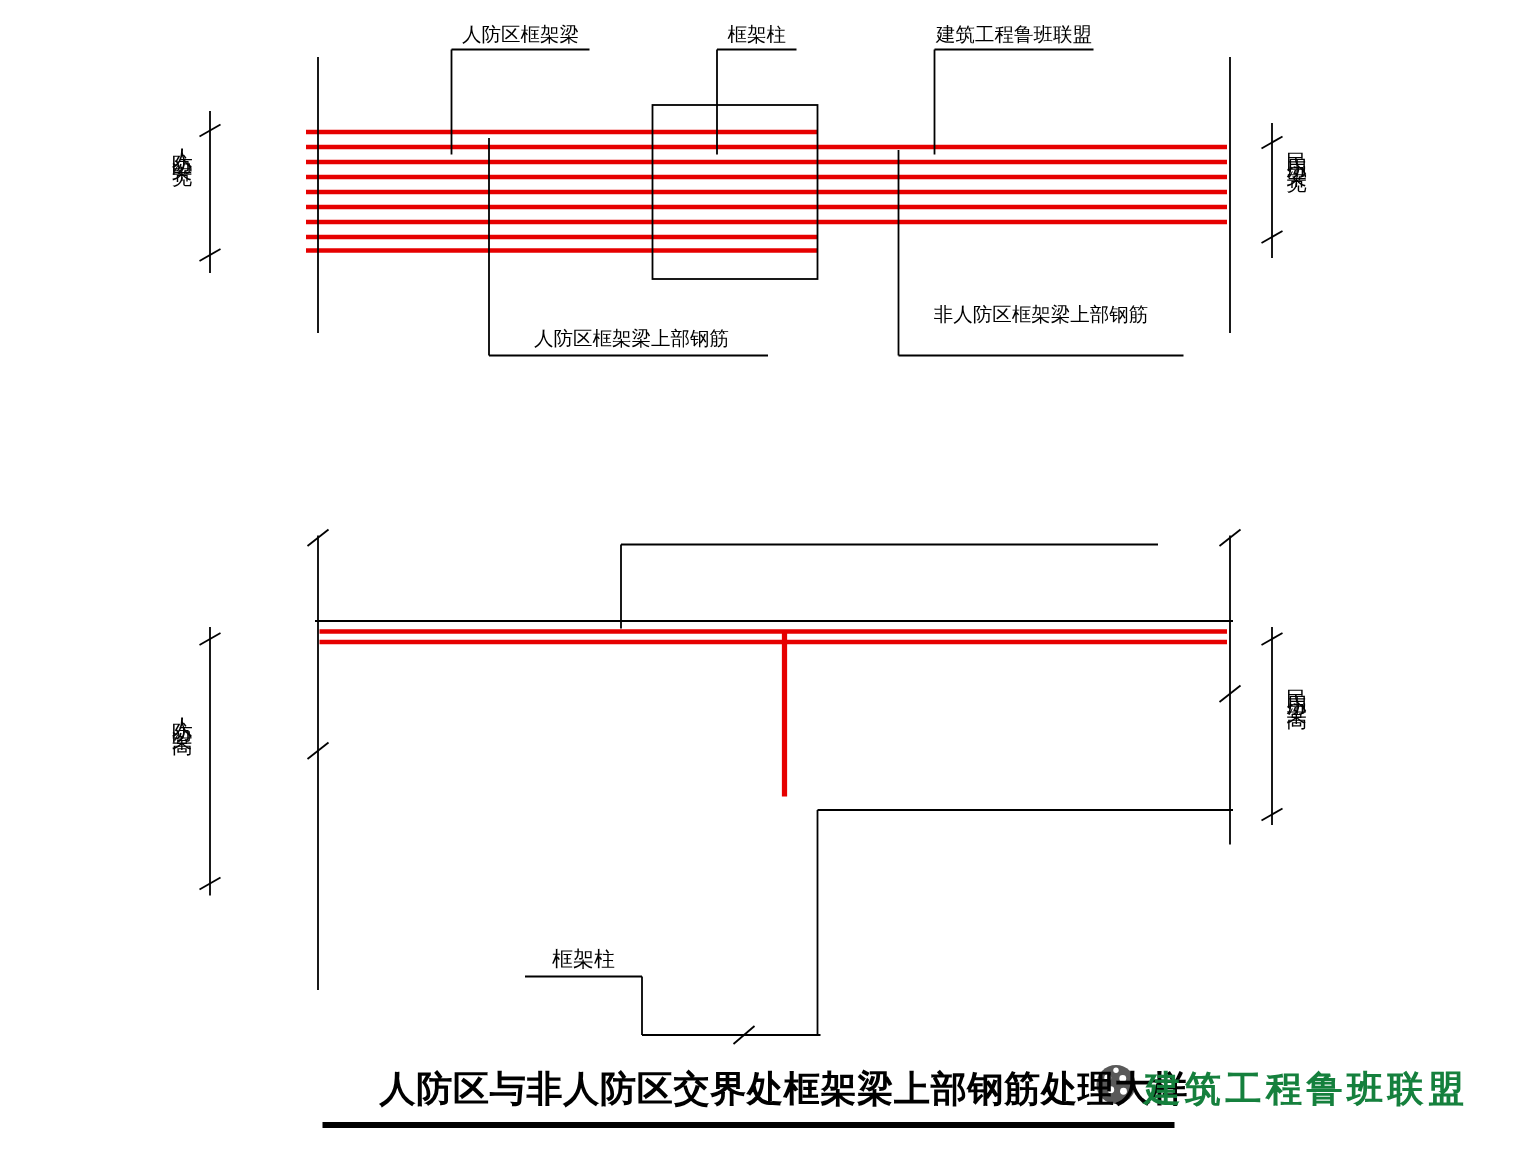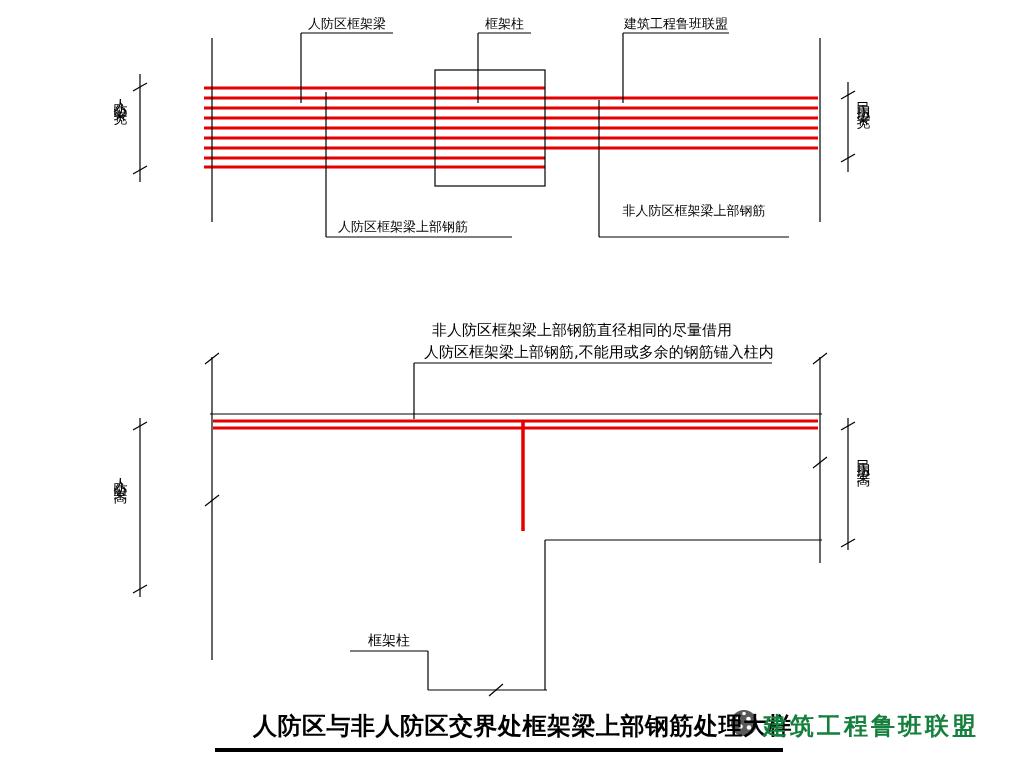--- a/index.html
+++ b/index.html
@@ -114,27 +114,25 @@
       <circle cx="738.5" cy="718.5" r="2.3" fill="#fff"></circle>
       <circle cx="748.5" cy="719" r="2.3" fill="#fff"></circle>
       <circle cx="740.5" cy="726.5" r="2.3" fill="#fff"></circle>
       <circle cx="749" cy="727.5" r="2.3" fill="#fff"></circle>
     </g>
   </svg>
 
   <div class="lbl" style="left:301px;top:16px;width:92px">人防区框架梁</div>
   <div class="lbl" style="left:478px;top:16px;width:53px">框架柱</div>
   <div class="lbl" style="left:623px;top:16px;width:106px">建筑工程鲁班联盟</div>
-  <div class="lbl" style="left:310px;top:219px;width:186px">人防区框架梁上部钢筋</div>
+  <div class="lbl" style="left:328px;top:219px;width:186px">人防区框架梁上部钢筋</div>
   <div class="lbl" style="left:599px;top:203px;width:190px">非人防区框架梁上部钢筋</div>
   <div class="vlbl" style="left:112px;top:87px">人防梁宽</div>
   <div class="vlbl" style="left:855px;top:91px">民用梁宽</div>
 
-  <div class="note" style="left:432px;top:321px">非人防区框架梁上部钢筋直径相同的尽量借用</div>
-  <div class="note" style="left:424px;top:343px">人防区框架梁上部钢筋,不能用或多余的钢筋锚入柱内</div>
   <div class="vlbl" style="left:112px;top:466px">人防梁高</div>
   <div class="vlbl" style="left:855px;top:449px">民用梁高</div>
   <div class="lbl" style="left:350px;top:632px;width:78px;font-size:14px">框架柱</div>
 
   <div class="title" style="left:237px;top:710px">人防区与非人防区交界处框架梁上部钢筋处理大样</div>
   <div class="wm" style="left:763px;top:710px">建筑工程鲁班联盟</div>
 
 </div>
 
 </body></html>

